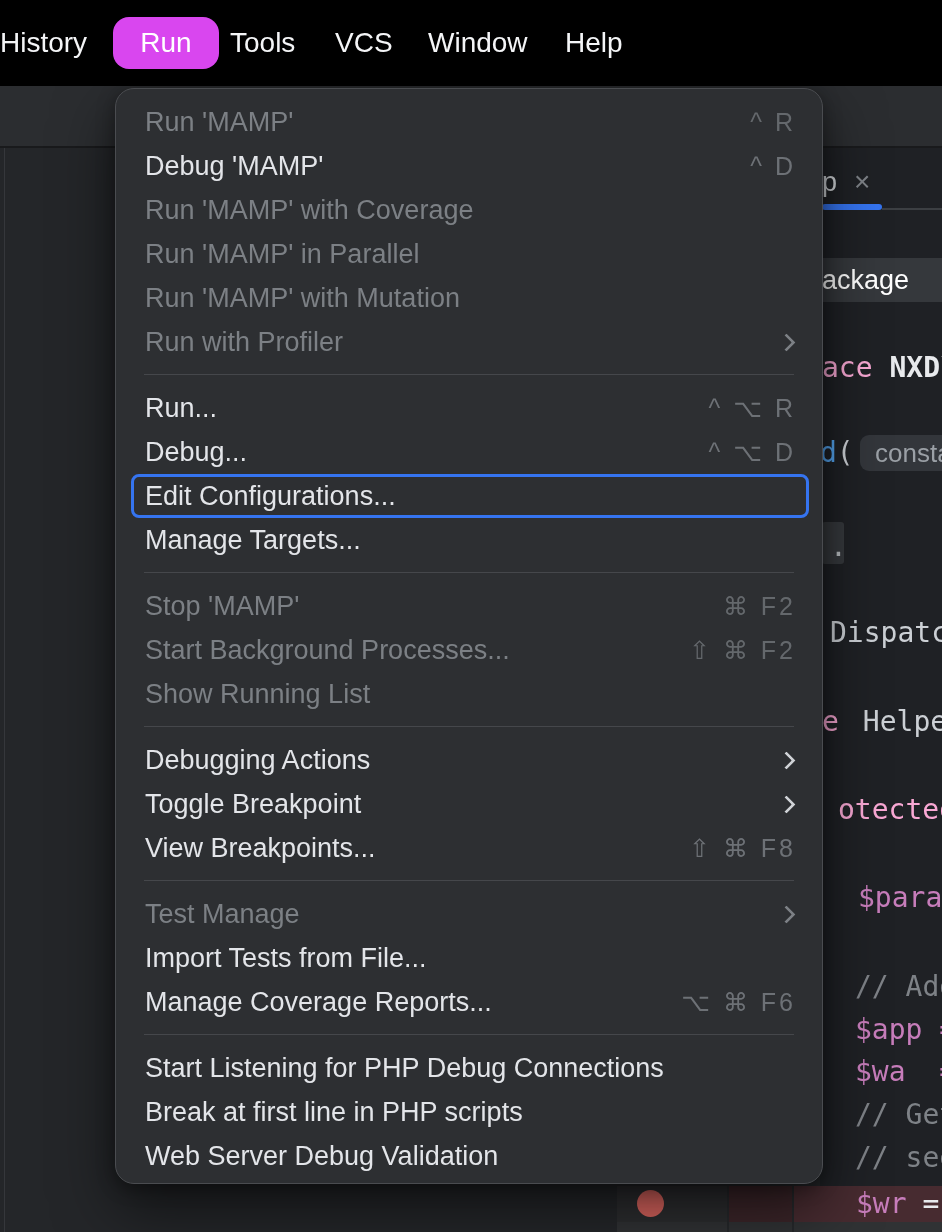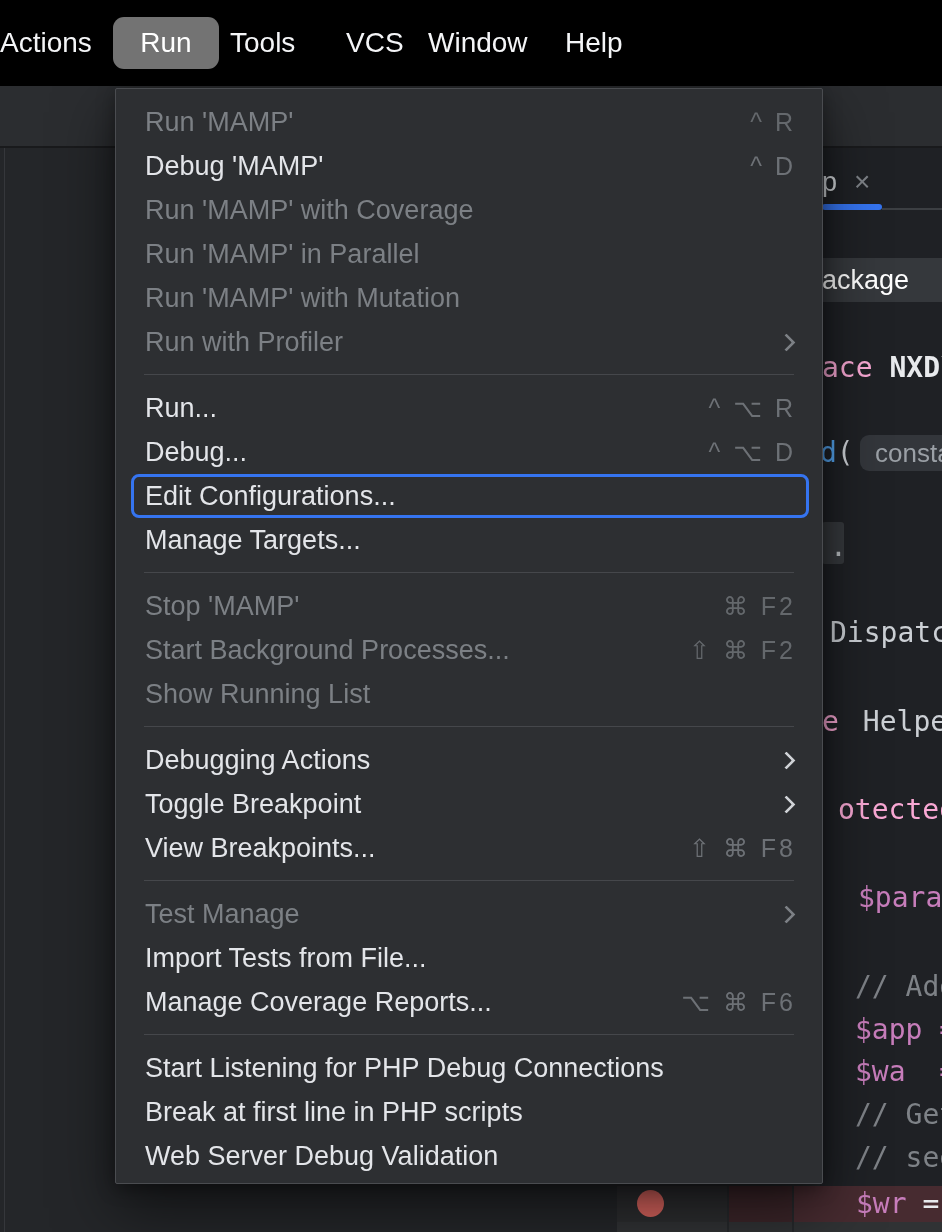--- a/index.html
+++ b/index.html
@@ -4,21 +4,21 @@
 <style>
   html,body{margin:0;padding:0;background:#242629;}
   body{position:relative;width:942px;height:1232px;overflow:hidden;
        font-family:"Liberation Sans",sans-serif;-webkit-font-smoothing:antialiased;}
 
   
   .menubar{position:absolute;left:0;top:0;width:942px;height:86px;background:#000;z-index:20;}
   .mb-item{position:absolute;top:0;height:86px;display:flex;align-items:center;
            color:#f4f5f7;font-size:28px;font-weight:500;cursor:default;}
   .mb-active-box{position:absolute;left:113px;top:17px;width:106px;height:52px;
-                 background:#737373;border-radius:11px;display:flex;align-items:center;
+                 background:#d946ef;border-radius:16px;display:flex;align-items:center;
                  justify-content:center;color:#fff;font-size:28px;font-weight:500;}
 
   
   .toolbar{position:absolute;left:0;top:86px;width:942px;height:60px;background:#2b2d30;
            border-bottom:2px solid #191a1c;z-index:1;}
 
   
   .editor-left{position:absolute;left:0;top:148px;width:820px;height:1084px;background:#242629;z-index:1;}
   .left-edge-line{position:absolute;left:4px;top:0;width:1px;height:1084px;background:#35373b;}
   .editor-right{position:absolute;left:820px;top:148px;width:122px;height:1084px;
@@ -57,43 +57,43 @@
   
   .tk-orange{color:#f9a8d4;}
   .tk-blue{color:#56a8f5;}
   .tk-purple{color:#c77dbb;}
   .tk-light{color:#ccd0d5;}
   .tk-bright{color:#e8eaed;}
   .tk-comment{color:#7e8287;}
 
   
   .popup{position:absolute;left:115px;top:88px;width:708px;height:1096px;z-index:10;
-         background:#2d2f32;border:1px solid #4a4c50;border-radius:2px;box-sizing:border-box;
+         background:#2d2f32;border:1px solid #4a4c50;border-radius:19px;box-sizing:border-box;
          padding-top:11px;box-shadow:0 24px 60px rgba(0,0,0,.55),0 4px 18px rgba(0,0,0,.35);}
   .mi{display:flex;align-items:center;height:44px;padding:0 26px 0 29px;box-sizing:border-box;
       font-size:27px;color:#e3e5e9;cursor:default;}
   .mi .lbl{flex:1;white-space:nowrap;overflow:hidden;}
   .mi .sc{color:#6d7176;font-size:25px;letter-spacing:3px;white-space:nowrap;}
   .mi.disabled{color:#7c8085;}
   .mi.disabled .sc{color:#64686c;}
   .chev{width:10px;height:10px;border-top:3px solid #cfd2d6;border-right:3px solid #cfd2d6;
         transform:rotate(45deg);border-radius:1px;margin-right:3px;flex:none;}
   .mi.disabled .chev{border-color:#7c8085;}
   .mi.selected{border:3px solid #3574f0;border-radius:8px;margin:0 13px 0 15px;
                padding-left:11px;height:44px;}
   .msep{border-top:1px solid #45474b;margin:10px 28px 11px 28px;height:0;}
 </style>
 </head>
 <body>
 
 <div class="menubar">
-  <div class="mb-item" style="left:0">Actions</div>
+  <div class="mb-item" style="left:0">History</div>
   <div class="mb-active-box">Run</div>
   <div class="mb-item" style="left:230px">Tools</div>
-  <div class="mb-item" style="left:346px">VCS</div>
+  <div class="mb-item" style="left:335px">VCS</div>
   <div class="mb-item" style="left:565px">Help</div>
   <div class="mb-item" style="left:428px">Window</div>
 </div>
 
 <div class="toolbar"></div>
 
 <div class="editor-left">
   <div class="left-edge-line"></div>
 </div>
 

